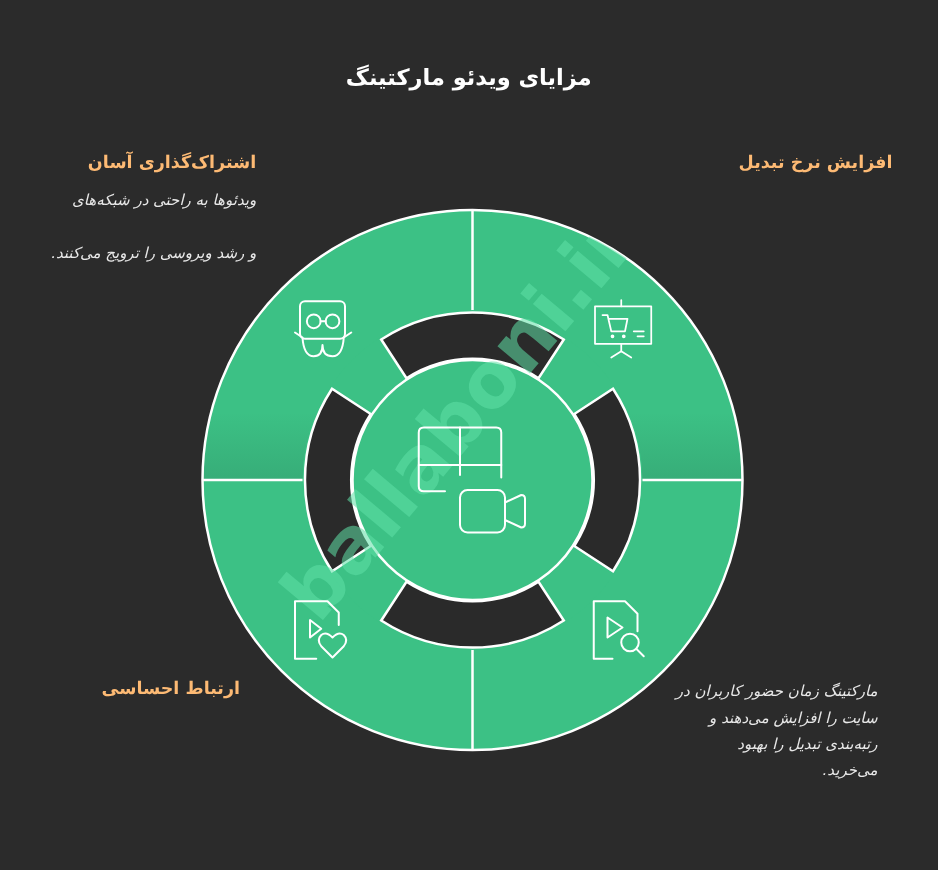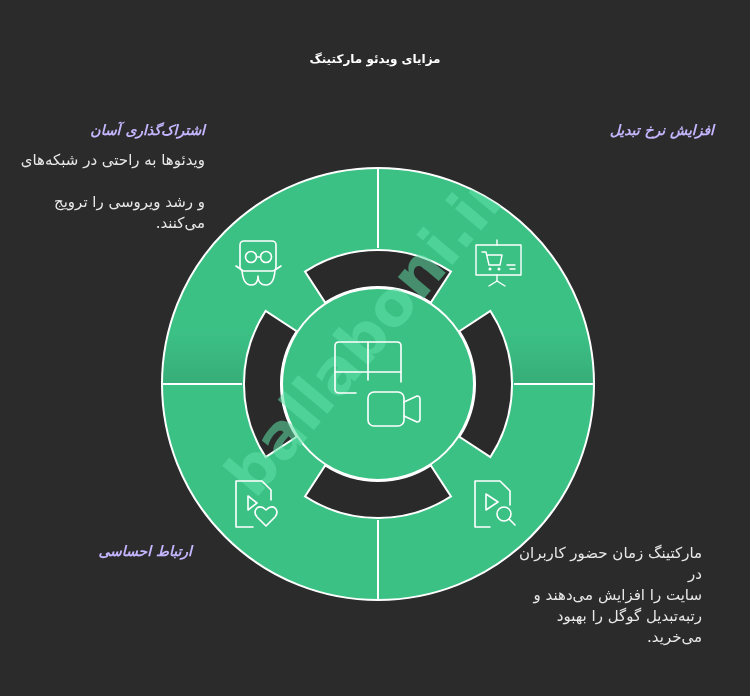--- a/index.html
+++ b/index.html
@@ -5,26 +5,26 @@
   html, body { margin:0; padding:0; }
   body {
     width:750px; height:696px; overflow:hidden;
     background:#2b2b2b;
     font-family:"DejaVu Sans", sans-serif;
     color:#f2f2f2;
     position:relative;
   }
   .title {
     position:absolute; top:52px; left:0; width:750px;
-    text-align:center; font-weight:bold; font-size:12px; color:#ffffff;
+    text-align:center; font-weight:bold; font-size:18px; color:#ffffff;
     direction:rtl;
   }
   .block { position:absolute; direction:rtl; text-align:right; }
-  .block h3 { margin:0 0 12px 0; font-size:14px; font-weight:bold; color:#c4b5fd;font-style:italic; }
-  .block p { margin:0; font-size:15px; line-height:21px; color:#e8e8e8; }
+  .block h3 { margin:0 0 12px 0; font-size:14px; font-weight:bold; color:#fdba74; }
+  .block p { margin:0; font-size:12px; line-height:21px; color:#e8e8e8;font-style:italic; }
   #blk-share { top:122px; right:545px; width:190px; }
   #blk-conv  { top:122px; right:36px;  width:170px; }
   #blk-emo   { top:543px; right:558px; width:180px; }
   #blk-seo   { top:543px; right:48px;  width:190px; }
   svg.diagram { position:absolute; left:0; top:0; }
   .wm {
     font-family:"DejaVu Sans", sans-serif; font-weight:bold; font-size:62px;
     fill:#5fe0a7; opacity:0.55;
   }
 </style>
@@ -130,16 +130,16 @@
 </div>
 
 <div class="block" id="blk-emo">
   <h3>ارتباط احساسی</h3>
 </div>
 
 <div class="block" id="blk-seo">
   <p>
     <span>مارکتینگ زمان حضور کاربران در</span><br>
     <span>سایت را افزایش می‌دهند و</span><br>
-    <span>رتبه‌تبدیل گوگل را بهبود</span><br>
+    <span>رتبه‌بندی تبدیل را بهبود</span><br>
     <span>می‌خرید.</span>
   </p>
 </div>
 
 </body></html>

